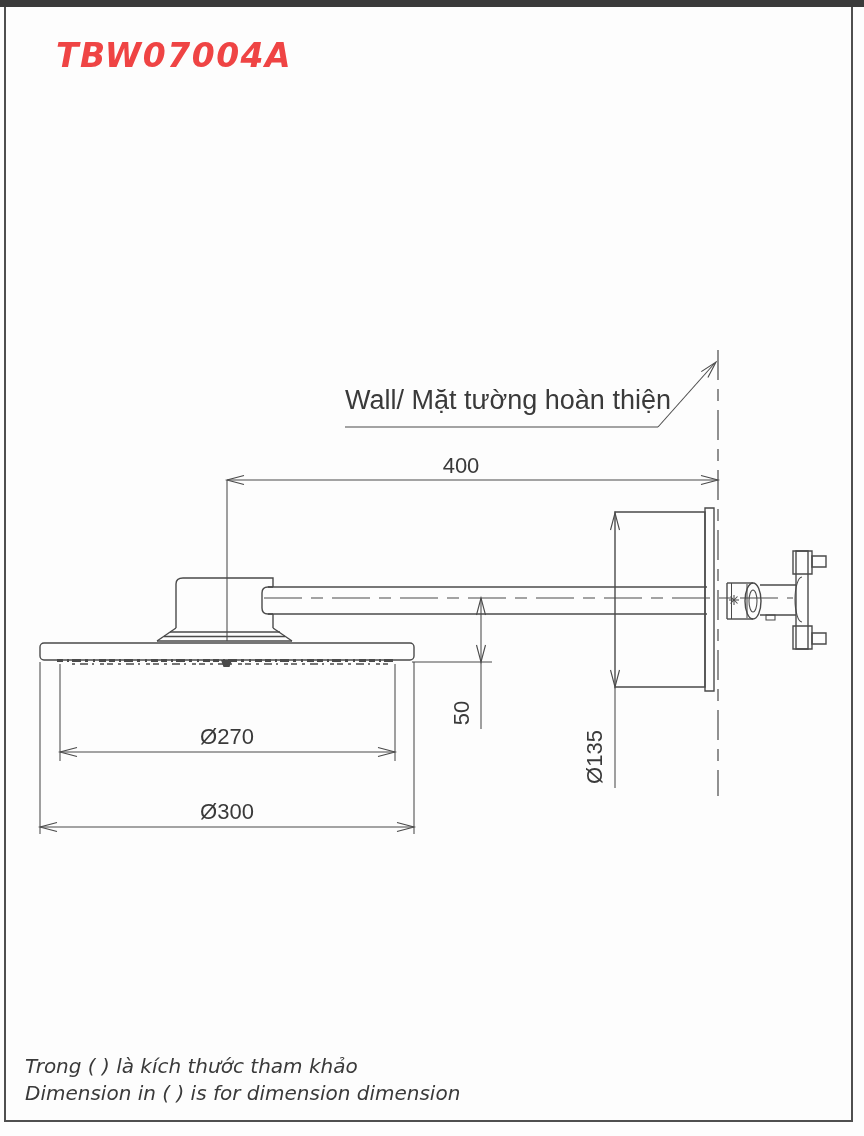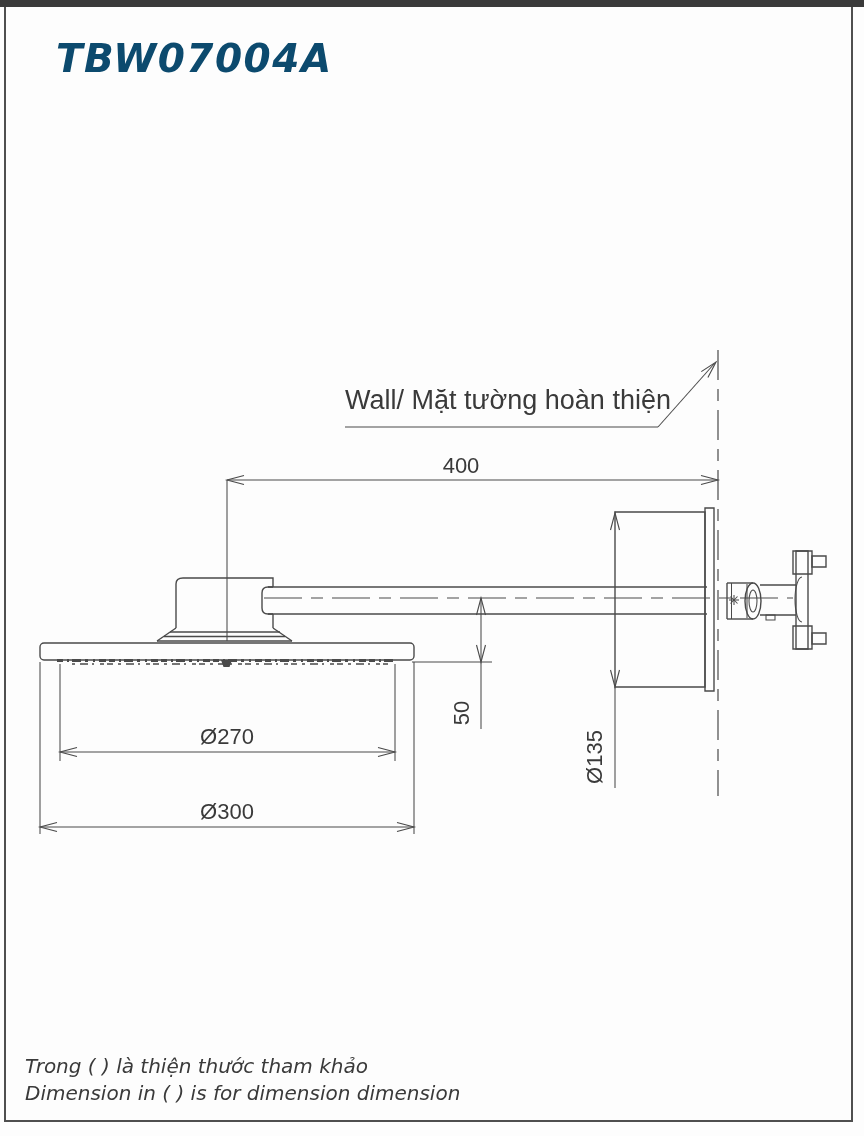--- a/index.html
+++ b/index.html
@@ -14,22 +14,22 @@
     position:absolute;left:0;top:0;width:864px;height:7px;background:#3a3a3a;
   }
   .sheet-border{
     position:absolute;left:4px;top:7px;width:849px;height:1115px;
     border:2px solid #4f4f4f;border-top:none;
     box-sizing:border-box;background:transparent;
   }
   .page-title{
     position:absolute;left:56px;top:36px;
     font-family:"DejaVu Sans", sans-serif;
-    font-size:39px;font-weight:800;font-style:italic;
-    letter-spacing:1.5px;color:#0c4a6e;white-space:nowrap;
+    font-size:33px;font-weight:800;font-style:italic;
+    letter-spacing:1.5px;color:#ef4444;white-space:nowrap;
   }
   .footer-note{
     position:absolute;left:25px;top:1053px;
     font-family:"DejaVu Sans", sans-serif;
     font-style:italic;font-size:20px;line-height:27px;color:#3a3a3a;
     white-space:nowrap;
   }
   svg.drawing{position:absolute;left:0;top:0;}
   svg.drawing *{vector-effect:non-scaling-stroke;}
   .ln{stroke:#4a4a4a;stroke-width:1.4;fill:none;}
@@ -162,15 +162,15 @@
     <line class="thin" x1="40" y1="662" x2="40" y2="834"></line>
     <line class="thin" x1="414" y1="662" x2="414" y2="834"></line>
     <line class="dim" x1="40" y1="827" x2="414" y2="827"></line>
     <path class="arrow" d="M57,822.5 L40,827 L57,831.5"></path>
     <path class="arrow" d="M397,822.5 L414,827 L397,831.5"></path>
     <text class="dimtext" x="227" y="819" text-anchor="middle">Ø300</text>
   </g>
 </svg>
 
 <div class="footer-note">
-  <div>Trong ( ) là thiện thước tham khảo</div>
+  <div>Trong ( ) là kích thước tham khảo</div>
   <div>Dimension in ( ) is for dimension dimension</div>
 </div>
 
 </body></html>

